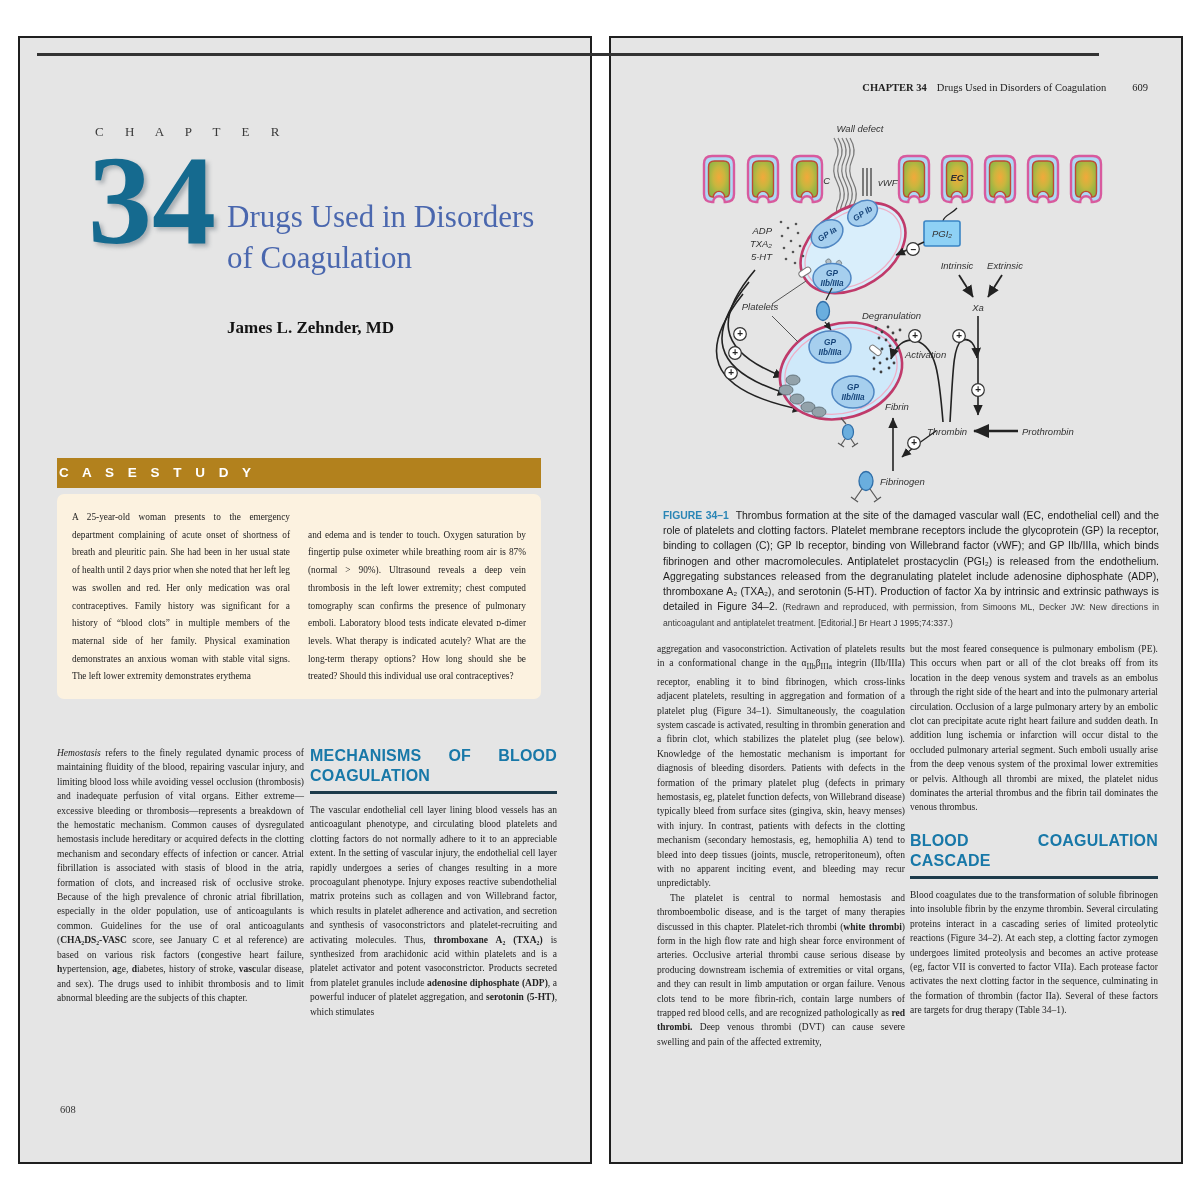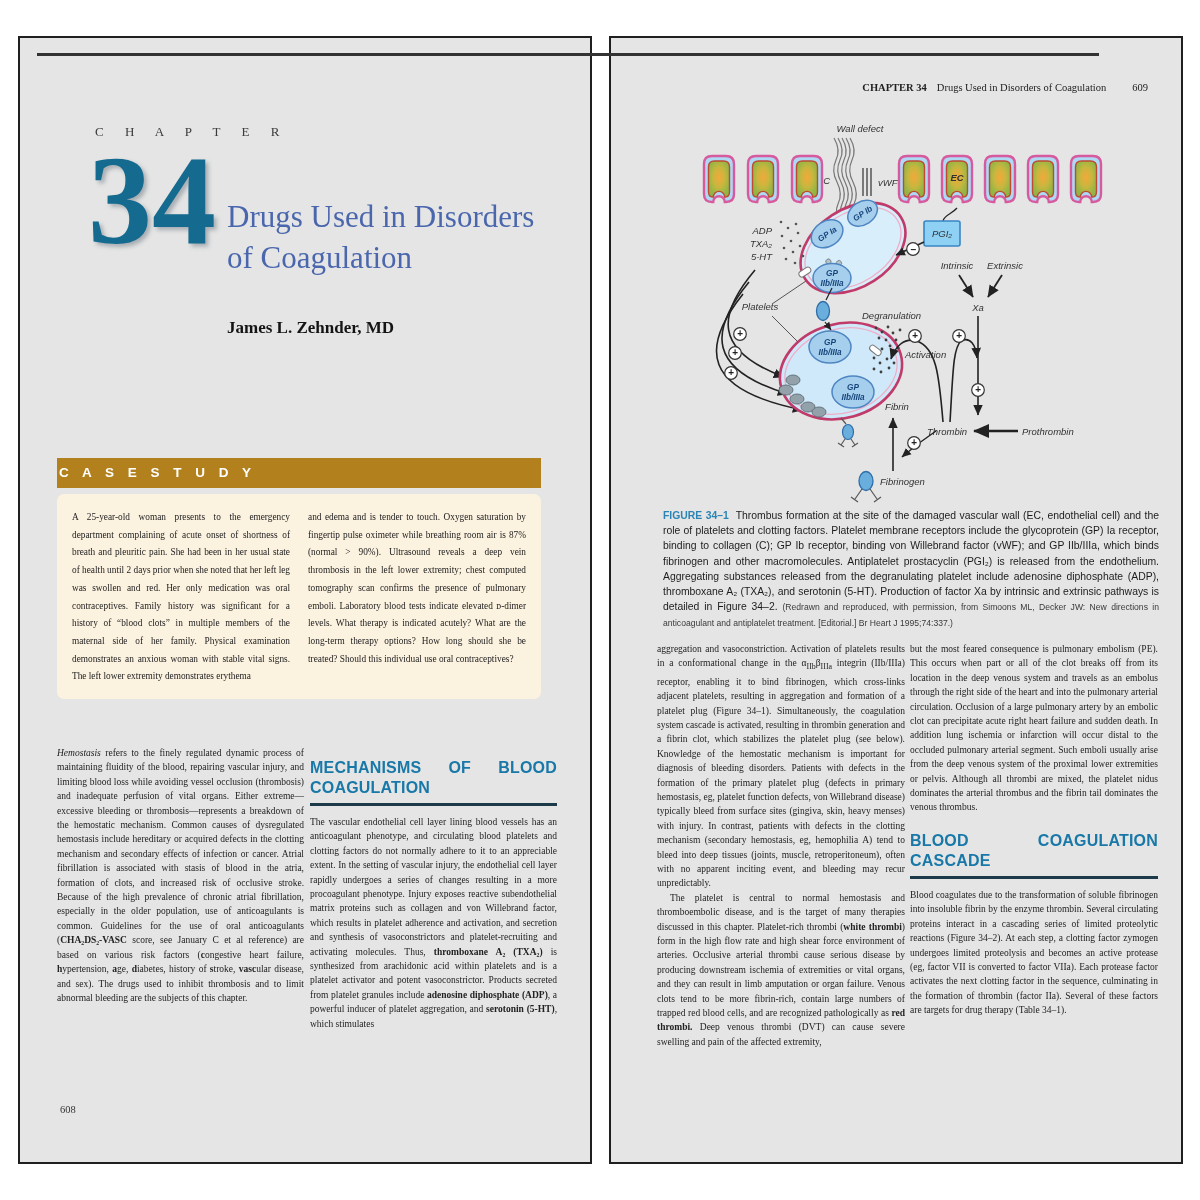--- a/index.html
+++ b/index.html
@@ -14,26 +14,26 @@
   
   .chapter-label{position:absolute;left:75px;top:86px;font-size:13px;letter-spacing:9px;color:#3a3a3a;}
   .chapter-number{position:absolute;left:68px;top:98px;font-size:128px;font-weight:bold;line-height:1;
                   color:#156a8f;text-shadow:3px 3px 4px rgba(90,105,115,.45);}
   .chapter-title{position:absolute;left:207px;top:158px;font-size:31px;line-height:41px;color:#4a67ae;}
   .author{position:absolute;left:207px;top:280px;font-size:17px;font-weight:bold;color:#141414;}
   .case-bar{position:absolute;left:37px;top:420px;width:484px;height:30px;box-sizing:border-box;
             background:#b2811d;color:#fff;font-family:"Liberation Sans",sans-serif;font-size:13.5px;
             font-weight:bold;letter-spacing:5px;line-height:30px;padding-left:2px;}
   .case-box{position:absolute;left:37px;top:456px;width:484px;box-sizing:border-box;min-height:198px;
-            background:#fcf2e0;border-radius:7px;padding:15px 15px 13px 15px;display:flex;gap:18px;}
+            background:#fcf2e0;border-radius:7px;padding:15px 15px 13px 15px;display:flex;gap:18px;align-items:flex-end;}
   .case-col{flex:1;font-size:9.3px;line-height:17.7px;text-align:justify;color:#222;}
   .col{position:absolute;width:247px;top:708px;font-size:9.5px;line-height:14.4px;text-align:justify;color:#222;}
   .col p{margin:0;}
   .col-l-left{left:37px;}
-  .col-r-left{left:290px;margin-top:12px;}
+  .col-r-left{left:290px;}
   h2.sec{margin:0;font-family:"Liberation Sans",sans-serif;font-size:16px;line-height:20px;
          color:#1878a8;letter-spacing:.2px;}
   .h-rule{height:3px;background:#1d3a4a;margin:5px 0 9px 0;}
   .ind{text-indent:13px;}
   .folio{position:absolute;left:40px;top:1066px;font-size:10.5px;color:#333;}
 
   
   .rp-header{position:absolute;right:33px;top:44px;font-size:10.5px;color:#222;display:flex;align-items:baseline;}
   .rp-header .ch{font-weight:bold;margin-right:10px;}
   .rp-header .pg{margin-left:26px;}

